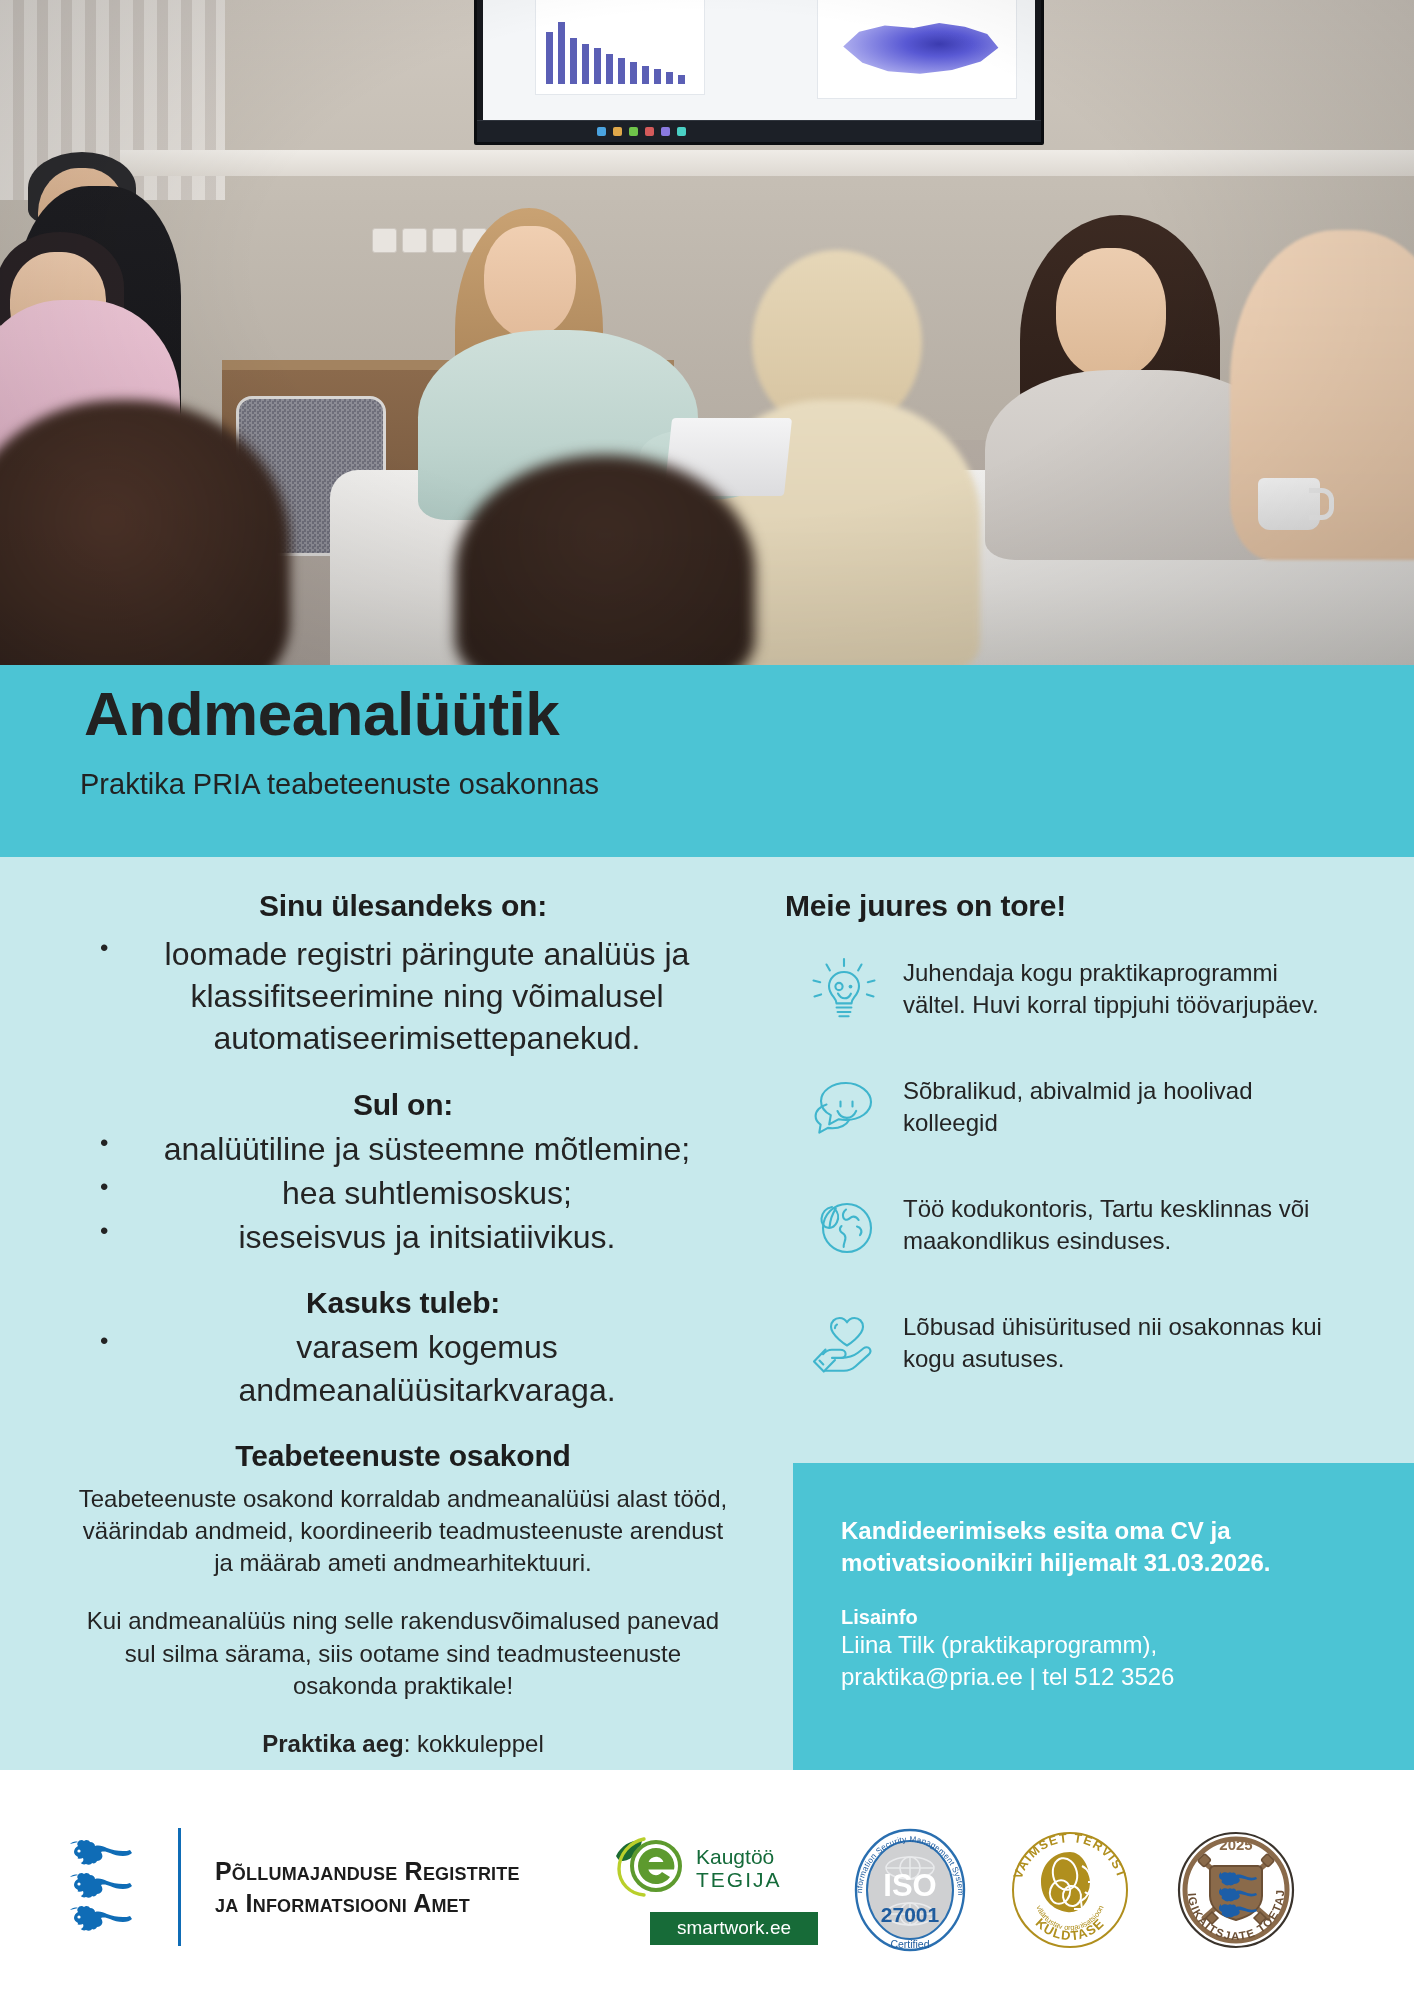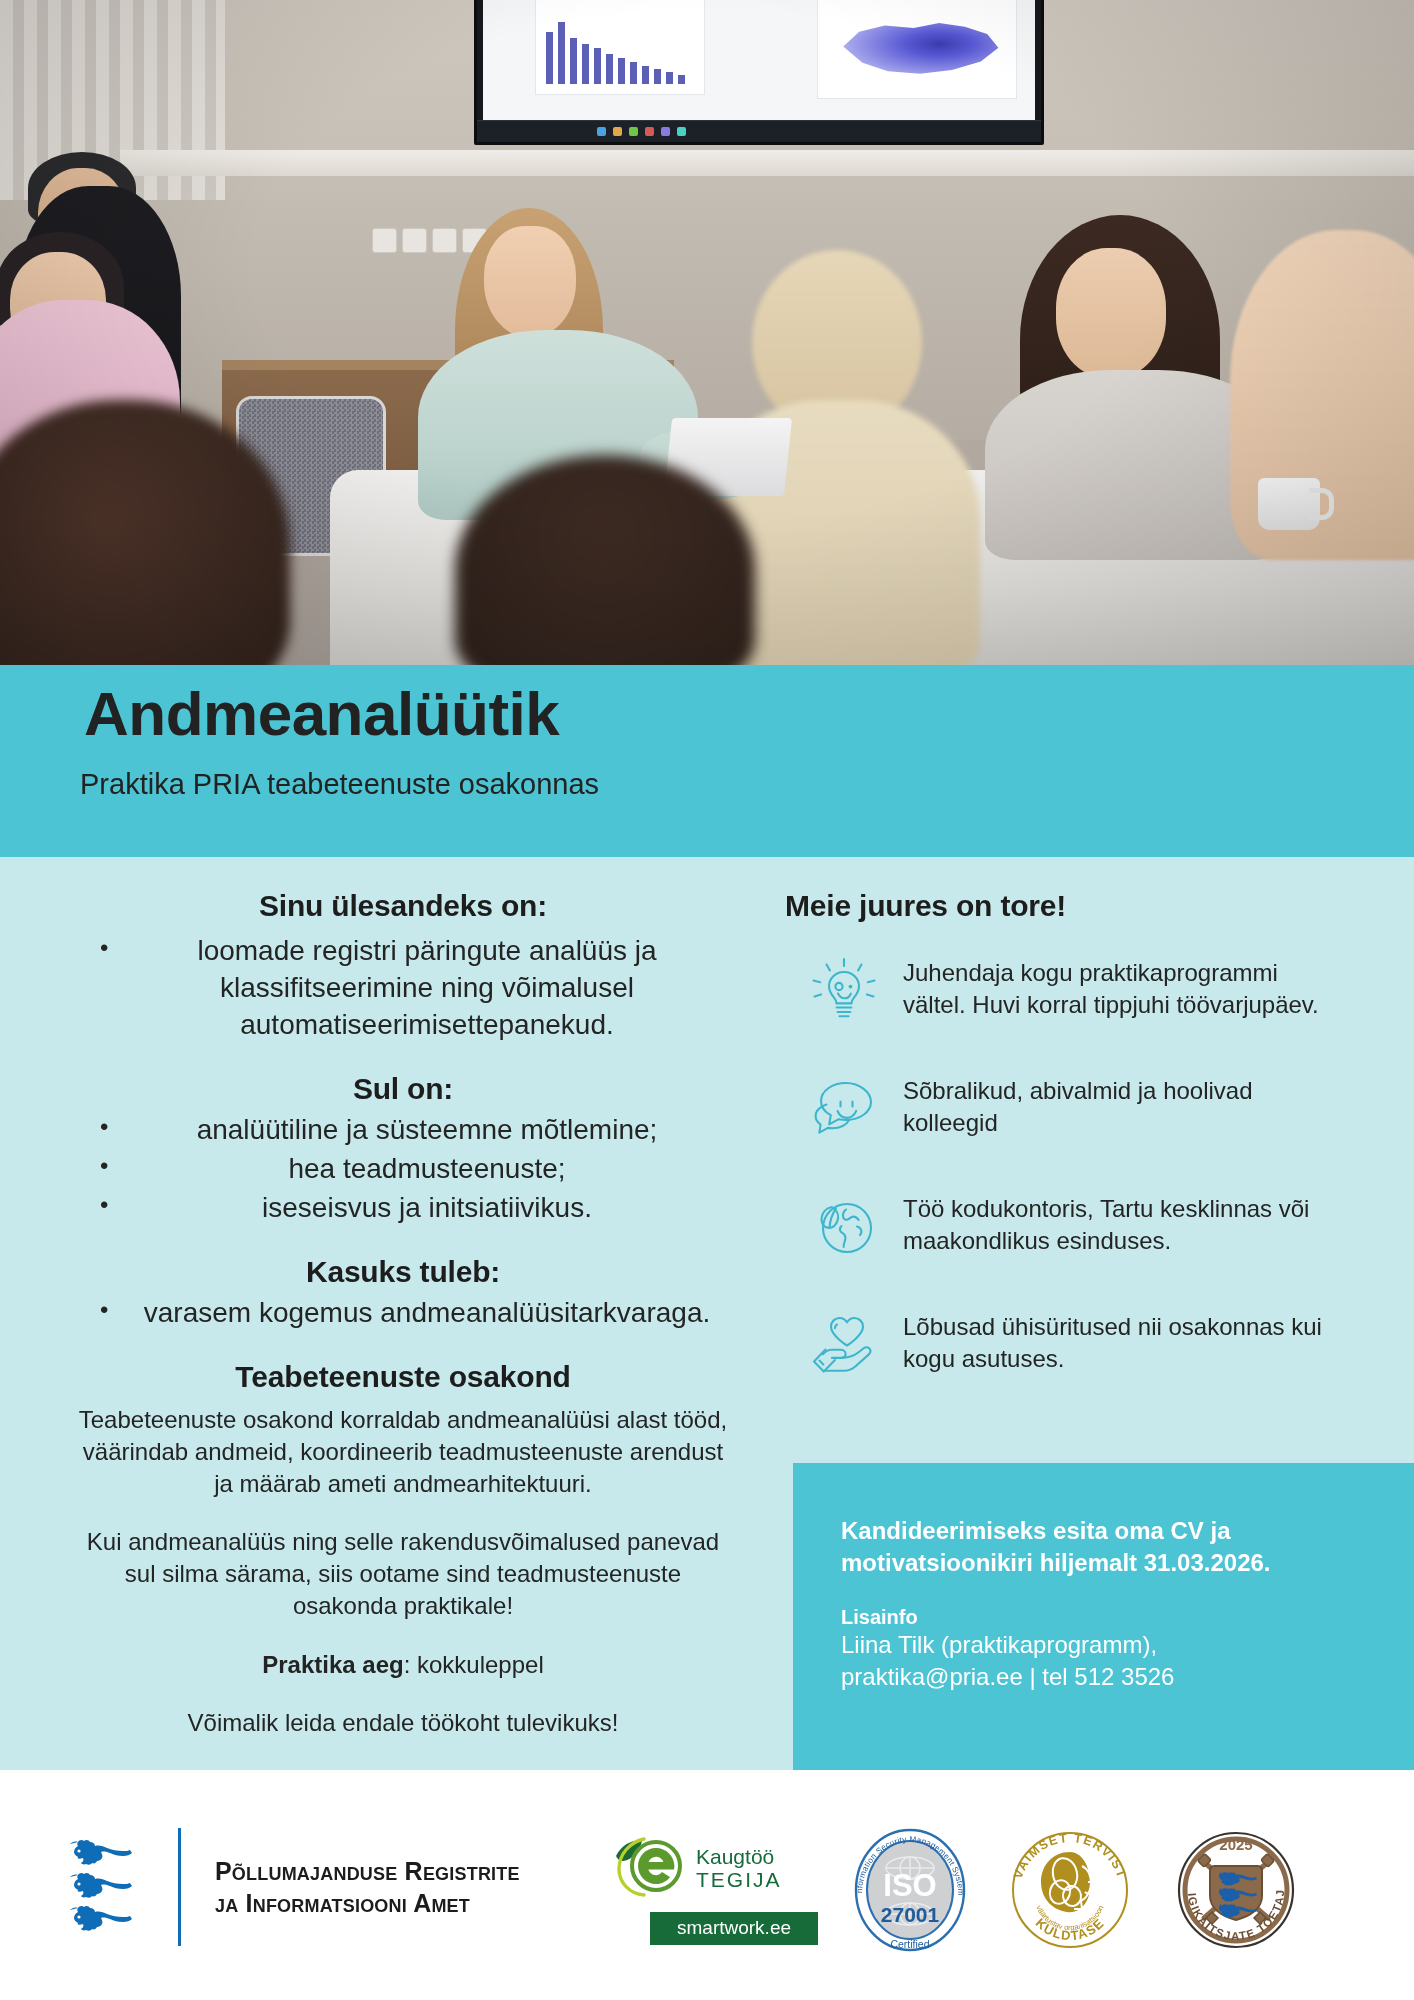--- a/index.html
+++ b/index.html
@@ -295,21 +295,21 @@
   .sec-spacer { height: 26px; }
 
   ul.bullets {
     list-style: none;
     margin: 0 0 0 0;
     padding: 0;
   }
   ul.bullets li {
     position: relative;
     padding-left: 48px;
-    font-size: 28px;
+    font-size: 32px;
     line-height: 1.32;
     color: #242424;
     margin-bottom: 2px;
   }
   ul.bullets li::before {
     content: "\2022";
     position: absolute;
     left: 22px; top: -1px;
     font-size: 24px;
     color: #242424;
@@ -537,21 +537,21 @@
       <h2 class="sec">Sinu ülesandeks on:</h2>
       <ul class="bullets">
         <li>loomade registri päringute analüüs ja klassifitseerimine ning võimalusel automatiseerimisettepanekud.</li>
       </ul>
 
       <div class="sec-spacer"></div>
 
       <h2 class="sec tight">Sul on:</h2>
       <ul class="bullets">
         <li>analüütiline ja süsteemne mõtlemine;</li>
-        <li>hea teadmusteenuste;</li>
+        <li>hea suhtlemisoskus;</li>
         <li>iseseisvus ja initsiatiivikus.</li>
       </ul>
 
       <div class="sec-spacer"></div>
 
       <h2 class="sec tight">Kasuks tuleb:</h2>
       <ul class="bullets">
         <li>varasem kogemus andmeanalüüsitarkvaraga.</li>
       </ul>
 

